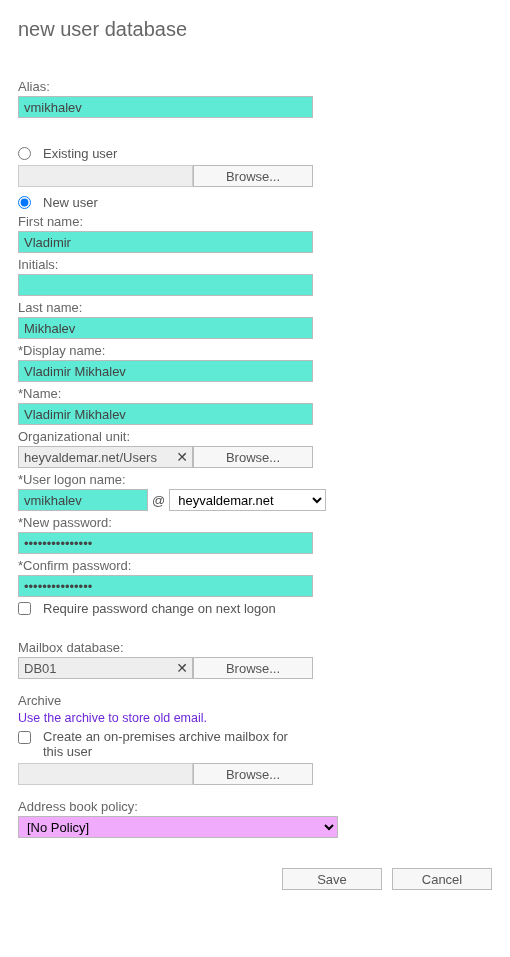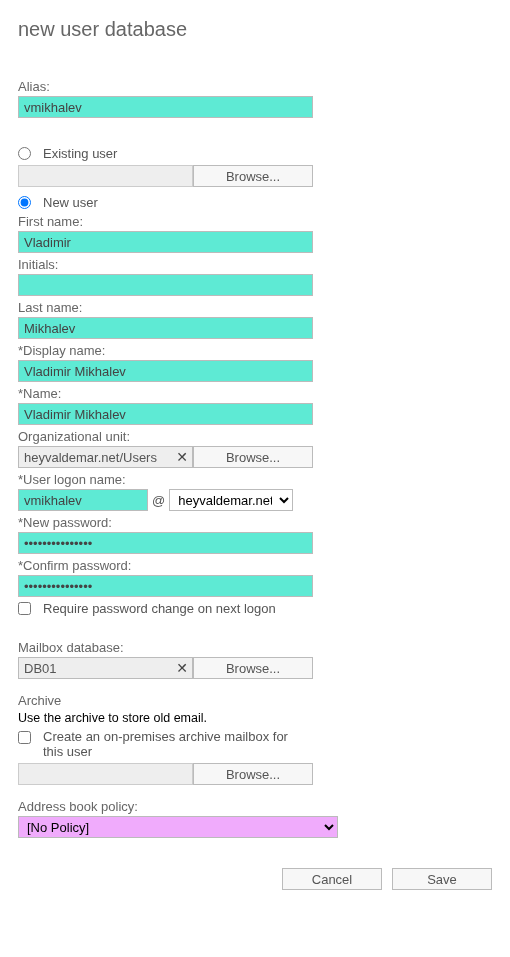--- a/index.html
+++ b/index.html
@@ -19,21 +19,21 @@
     margin: 0 0 28px 0;
   }
   .field { margin-bottom: 4px; }
   .label {
     display: block;
     color: #666;
     margin-bottom: 2px;
     font-size: 13px;
   }
   .sublabel {
-    color: #000000;
+    color: #6d28d9;
     font-size: 12.5px;
     margin-bottom: 3px;
   }
   input[type=text], input[type=password] {
     height: 22px;
     border: 1px solid #bbb;
     padding: 2px 5px;
     font-size: 13px;
     color: #444;
     background: #5eead4;
@@ -85,21 +85,21 @@
     align-items: center;
     gap: 12px;
     margin: 4px 0;
   }
   .radio-row input, .check-row input { margin: 0; }
   .domain-select {
     height: 22px;
     border: 1px solid #bbb;
     font-size: 13px;
     padding: 0 4px;
-    width: 124px;
+    width: 157px;
     background: #fff;
   }
   .abp-select {
     height: 22px;
     width: 320px;
     border: 1px solid #bbb;
     font-size: 13px;
     padding: 0 4px;
     background: #f0abfc;
   }
@@ -234,15 +234,15 @@
 <div class="section-gap-sm"></div>
 
 <div class="field">
   <span class="label">Address book policy:</span>
   <select class="abp-select">
     <option>[No Policy]</option>
   </select>
 </div>
 
 <div class="footer">
+  <button class="btn">Save</button>
   <button class="btn">Cancel</button>
-  <button class="btn">Save</button>
 </div>
 
 </body></html>

